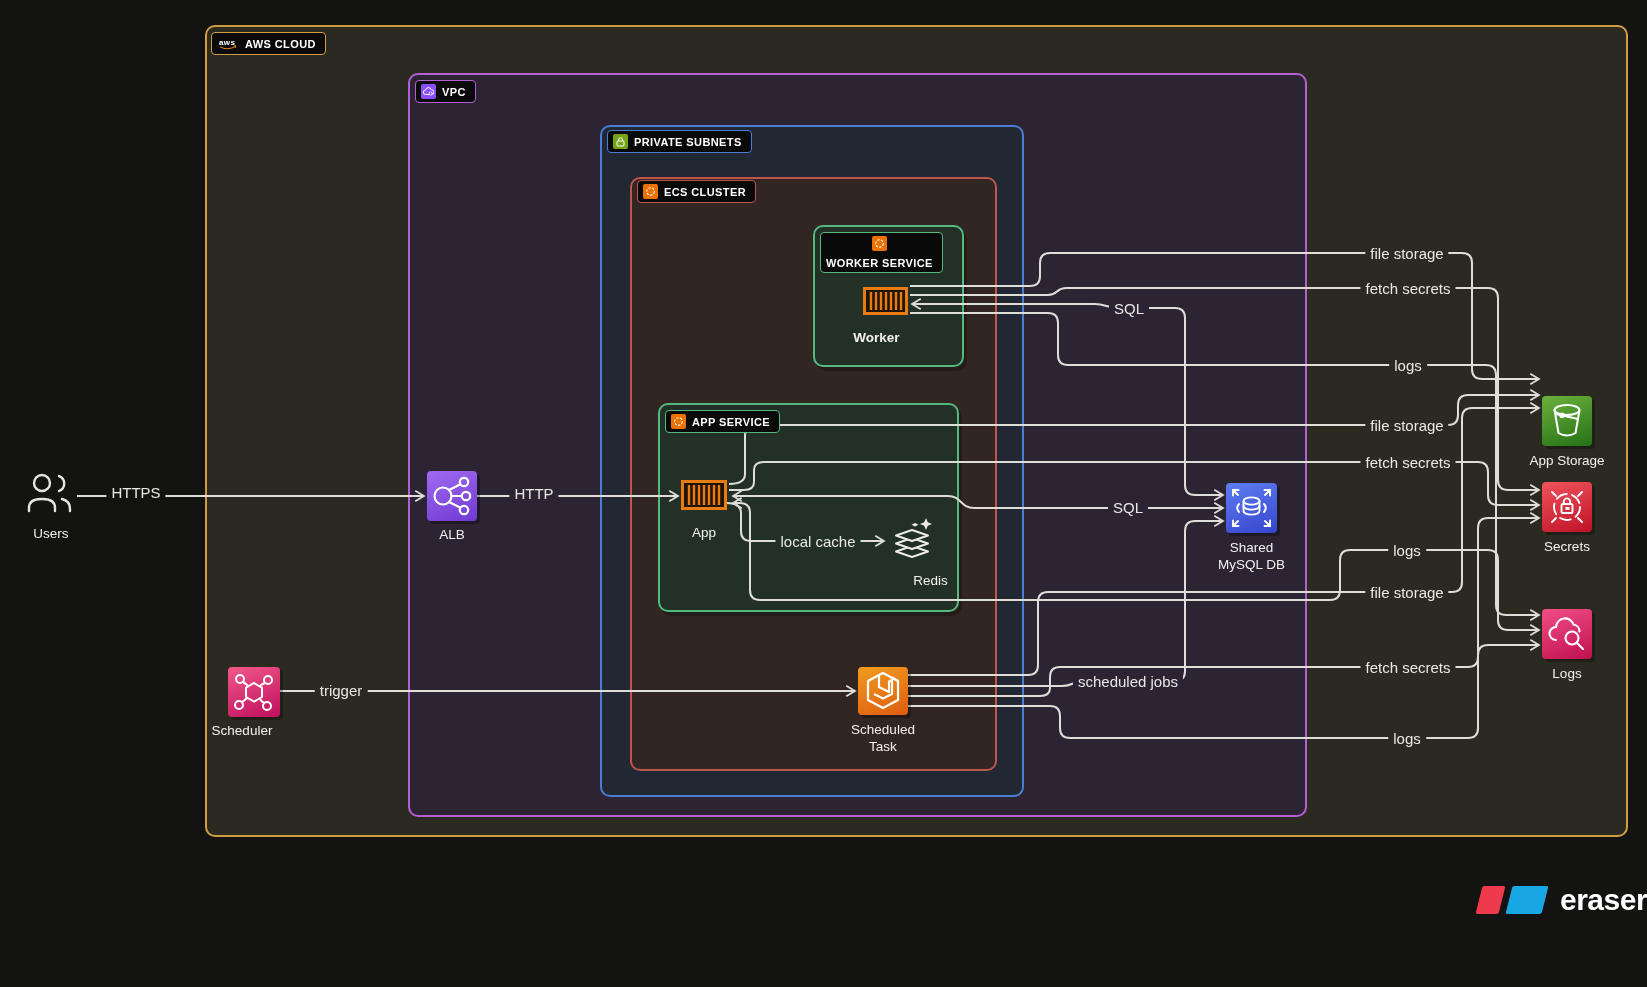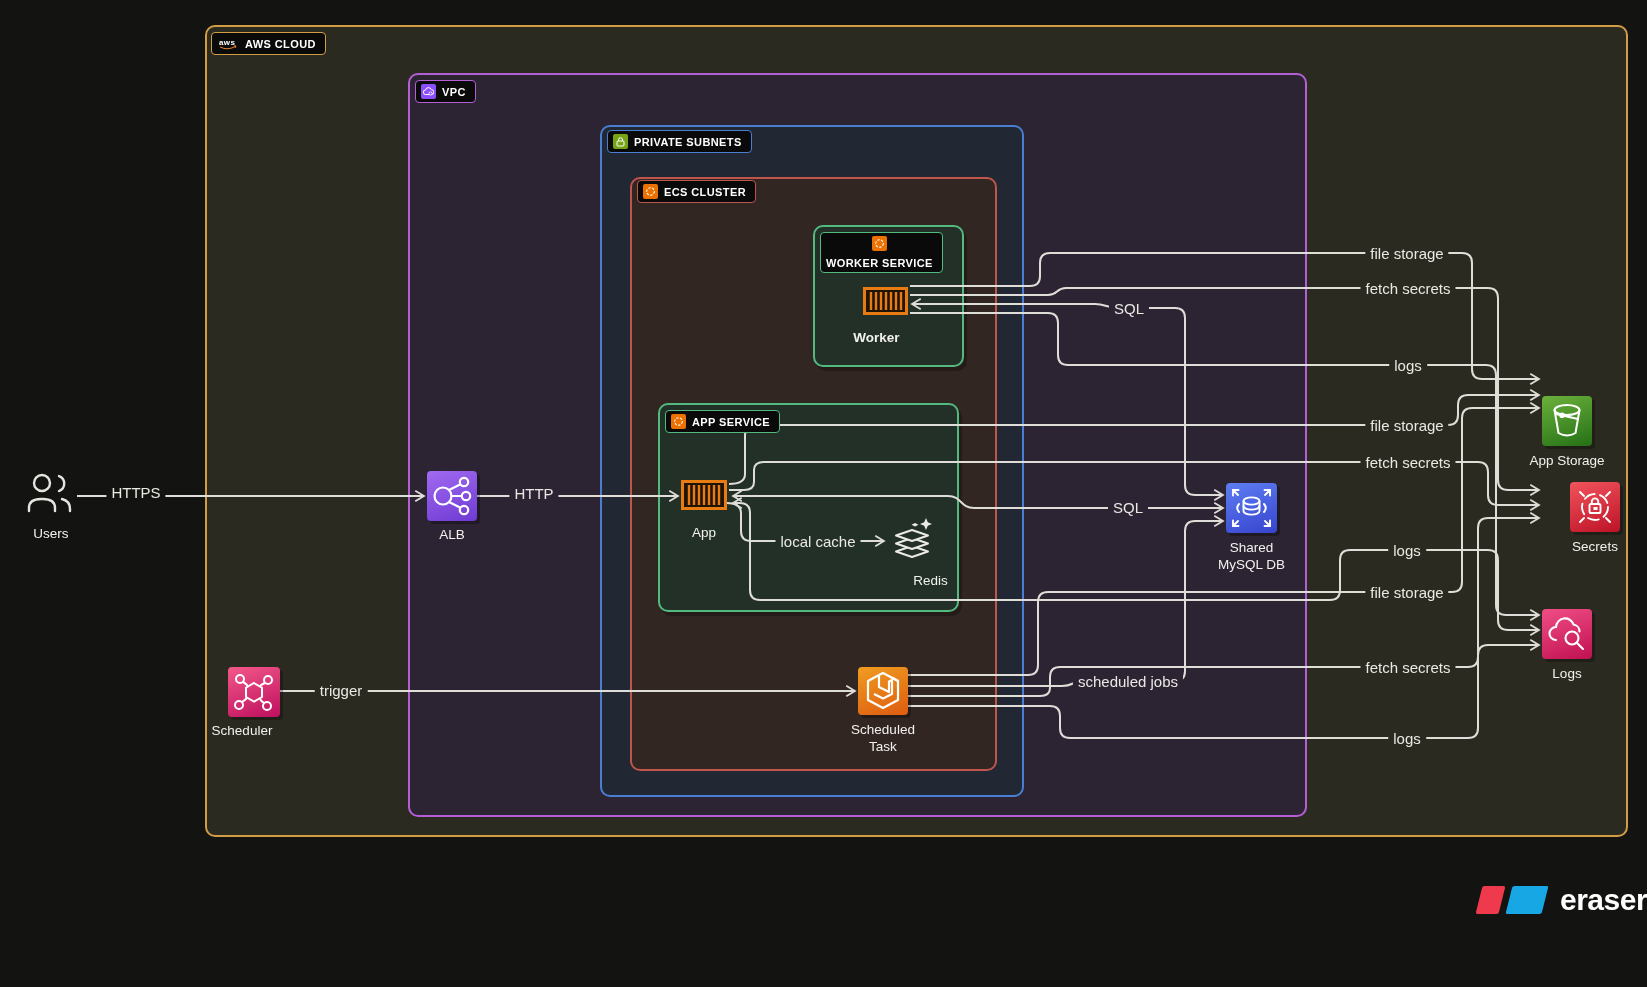--- a/index.html
+++ b/index.html
@@ -262,21 +262,21 @@
       <svg width="50" height="50" viewBox="0 0 50 50" fill="none" stroke="#fff" stroke-width="2" stroke-linecap="round">
         <ellipse cx="25" cy="14" rx="12.5" ry="5"></ellipse>
         <path d="M12.5,14 L16.5,37 Q25,42 33.5,37 L37.5,14"></path>
         <path d="M14,18 L36,23"></path>
         <circle cx="20" cy="19.2" r="1.8" fill="#fff"></circle>
       </svg>
     </div>
     <div class="nlabel" style="top:56px;">App Storage</div>
   </div>
 
-  <div class="node" style="left:1542px;top:482px;width:50px;margin-left:28px;">
+  <div class="node" style="left:1542px;top:482px;width:50px;">
     <div class="tile" style="width:50px;height:50px;background:linear-gradient(160deg,#F0545C,#BE1227);">
       <svg width="50" height="50" viewBox="0 0 50 50" fill="none" stroke="#fff" stroke-width="1.9" stroke-linecap="round">
         <circle cx="25" cy="25" r="13" stroke-dasharray="11,5.5"></circle>
         <path d="M10,10 L14,14 M40,10 L36,14 M10,40 L14,36 M40,40 L36,36"></path>
         <rect x="19.5" y="22" width="11" height="9" rx="1.6"></rect>
         <path d="M21.8,22 V19.6 a3.2,3.2 0 0 1 6.4,0 V22"></path>
         <rect x="23.5" y="25" width="4" height="3" fill="#fff" stroke="none"></rect>
       </svg>
     </div>
     <div class="nlabel" style="top:56px;">Secrets</div>

